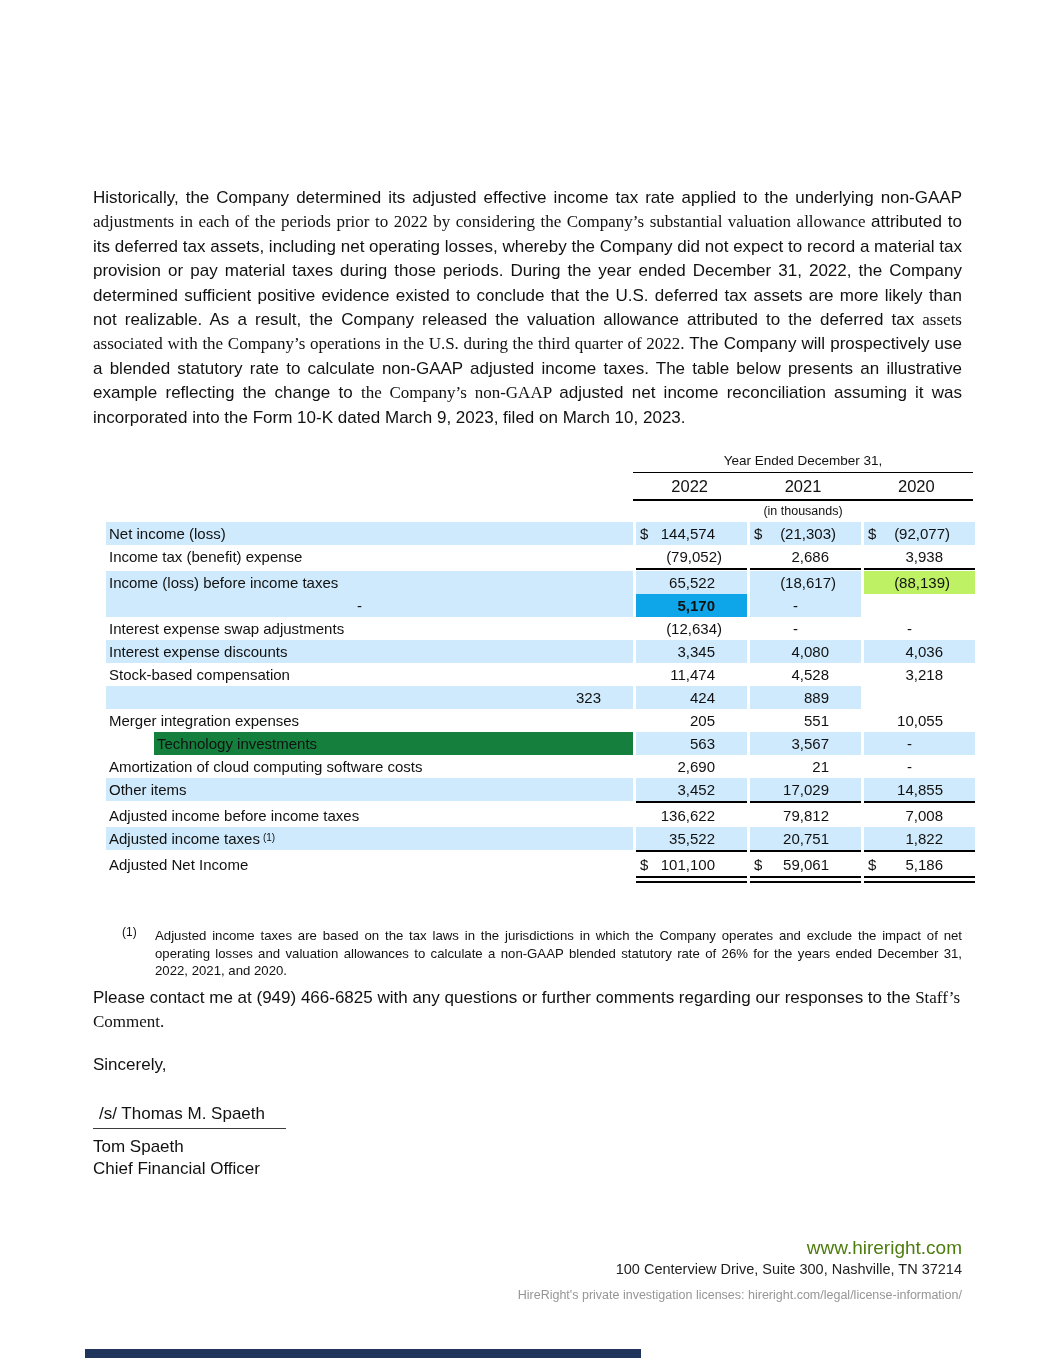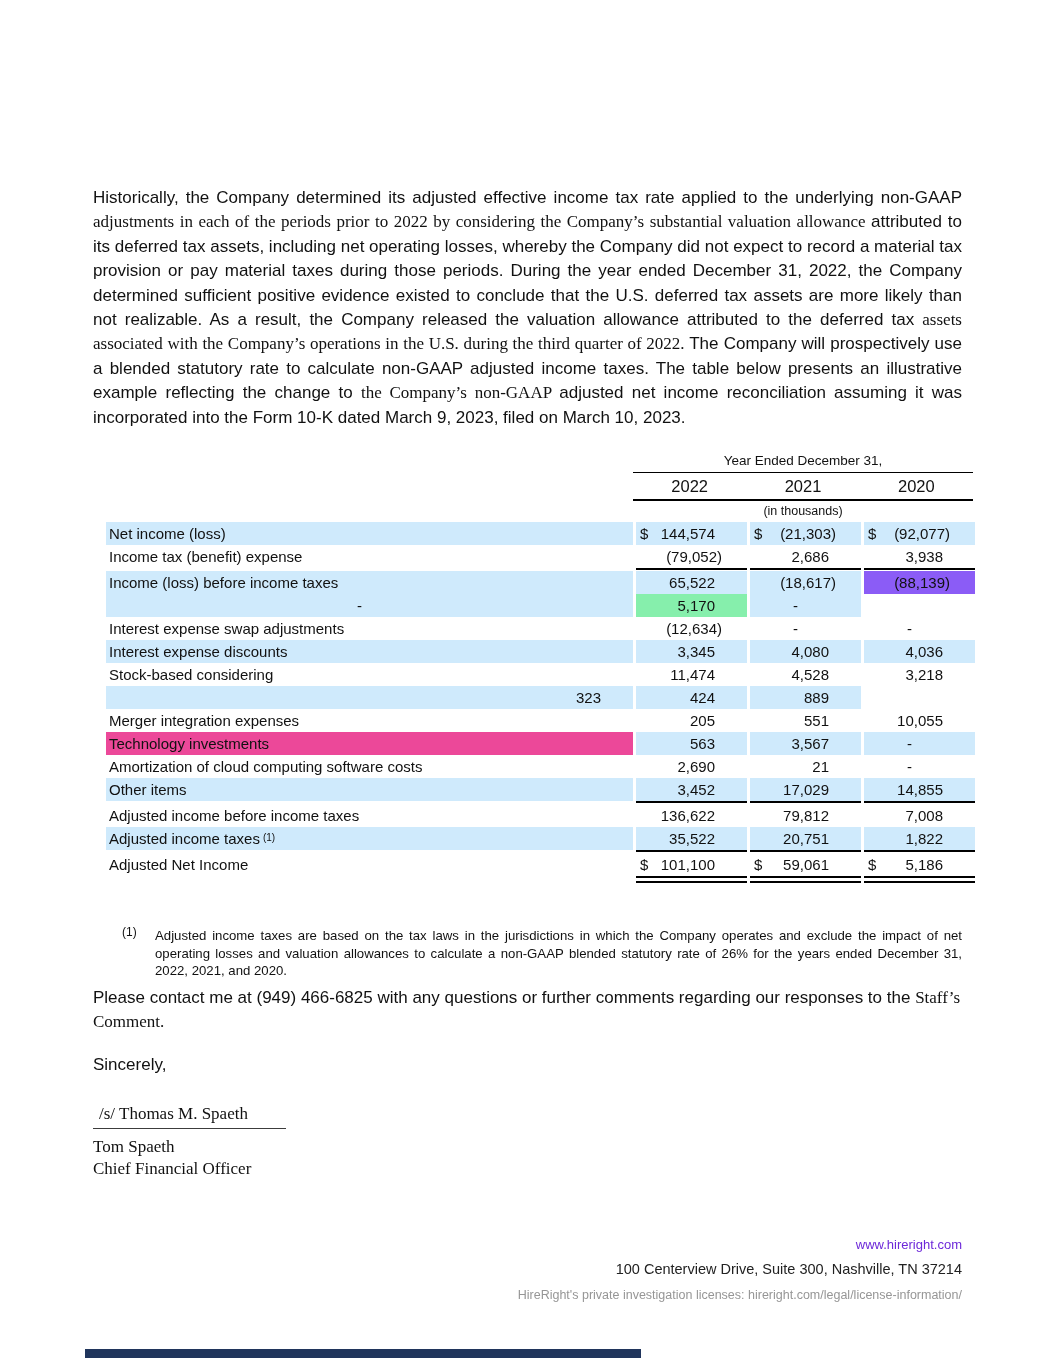--- a/index.html
+++ b/index.html
@@ -40,29 +40,29 @@
   
   .footnote { position:absolute; left:122px; top:927px; width:840px; display:flex; }
   .fn-marker { font-size:12px; transform:translateY(-2px); flex:0 0 33px; }
   .fn-text { font-size:13.2px; line-height:17.6px; text-align:justify; width:807px; }
 
   
   .contact { position:absolute; left:93px; top:986px; width:869px; font-size:17px; line-height:24.4px; }
   .closing { position:absolute; left:93px; top:1055px; font-size:17px; }
 
   
-  .signature { position:absolute; left:93px; top:1104px;font-family:Liberation Serif, serif; }
+  .signature { position:absolute; left:93px; top:1104px; }
   .sig-text { font-size:17px; padding-left:6px; white-space:pre; }
   .sig-rule { width:193px; border-top:1.5px solid #3c3c3c; margin-top:4px; }
   .sig-name { font-size:17px; margin-top:7px; line-height:22px; }
   .sig-title { font-size:17px; line-height:22px; }
 
   
   .footer { position:absolute; right:93px; top:1237px; text-align:right; }
-  .f-web { font-size:13px; margin-bottom:9px; color:#6d28d9; }
+  .f-web { font-size:19px; margin-bottom:2px; color:#4d7c0f; }
   .f-addr { font-size:14.5px; margin-bottom:11px; color:#222; }
   .f-lic { font-size:12.5px; color:#969696; }
 
   
   .accent-bar { position:absolute; left:85px; top:1349px; width:556px; height:9px; }
 </style>
 </head>
 <body>
 
 <div class="page">
@@ -114,29 +114,29 @@
           <div class="rule-cell"></div>
         </div>
         <div class="t-row shaded">
           <div class="cell lab" style="background: rgb(207, 234, 252);">Income (loss) before income taxes</div>
           <div class="cell num" style="background: rgb(207, 234, 252);">
             <span class="val">65,522</span>
           </div>
           <div class="cell num" style="background: rgb(207, 234, 252);">
             <span class="val neg">(18,617)</span>
           </div>
-          <div class="cell num" style="background: #8b5cf6;">
+          <div class="cell num" style="background: #bef264;">
             <span class="val neg">(88,139)</span>
           </div>
         </div>
         <div class="t-row shaded">
           <div class="cell num is-dash" style="background: rgb(207, 234, 252);">
             <span class="val">-</span>
           </div>
-          <div class="cell num" style="background: #86efac;">
+          <div class="cell num" style="background: #0ea5e9; font-weight: bold;">
             <span class="val">5,170</span>
           </div>
           <div class="cell num is-dash" style="background: rgb(207, 234, 252);">
             <span class="val">-</span>
           </div>
         </div>
         <div class="t-row">
           <div class="cell lab">Interest expense swap adjustments</div>
           <div class="cell num">
             <span class="val neg">(12,634)</span>
@@ -154,21 +154,21 @@
             <span class="val">3,345</span>
           </div>
           <div class="cell num" style="background: rgb(207, 234, 252);">
             <span class="val">4,080</span>
           </div>
           <div class="cell num" style="background: rgb(207, 234, 252);">
             <span class="val">4,036</span>
           </div>
         </div>
         <div class="t-row">
-          <div class="cell lab">Stock-based considering</div>
+          <div class="cell lab">Stock-based compensation</div>
           <div class="cell num">
             <span class="val">11,474</span>
           </div>
           <div class="cell num">
             <span class="val">4,528</span>
           </div>
           <div class="cell num">
             <span class="val">3,218</span>
           </div>
         </div>
@@ -189,21 +189,21 @@
             <span class="val">205</span>
           </div>
           <div class="cell num">
             <span class="val">551</span>
           </div>
           <div class="cell num">
             <span class="val">10,055</span>
           </div>
         </div>
         <div class="t-row shaded">
-          <div class="cell lab" style="background: #ec4899;">Technology investments</div>
+          <div class="cell lab" style="background: #15803d; margin-left: 48px;">Technology investments</div>
           <div class="cell num" style="background: rgb(207, 234, 252);">
             <span class="val">563</span>
           </div>
           <div class="cell num" style="background: rgb(207, 234, 252);">
             <span class="val">3,567</span>
           </div>
           <div class="cell num is-dash" style="background: rgb(207, 234, 252);">
             <span class="val">-</span>
           </div>
         </div>

